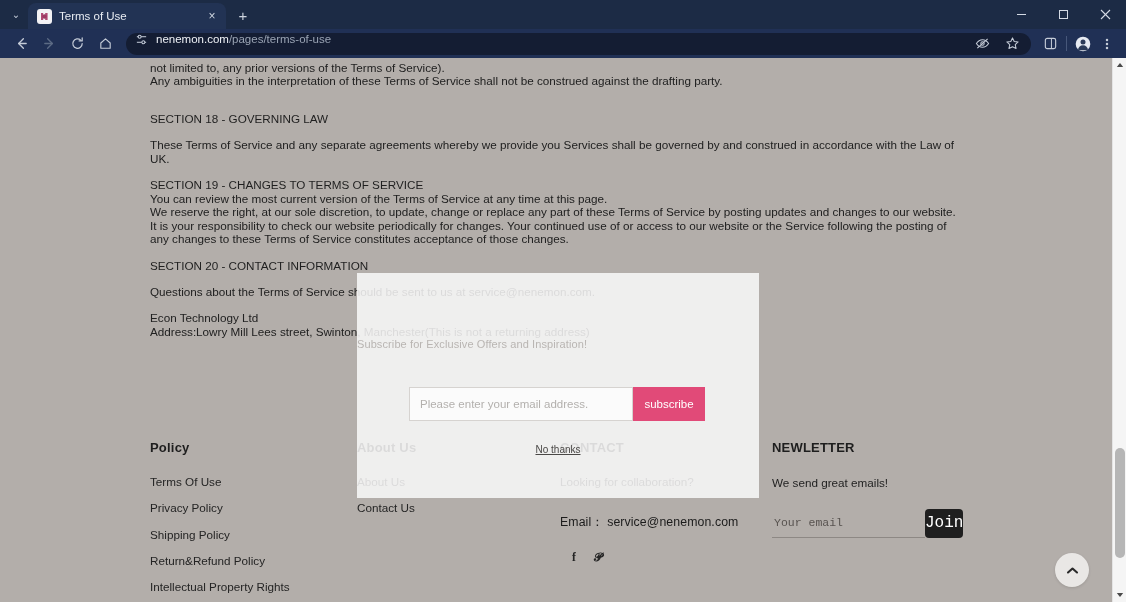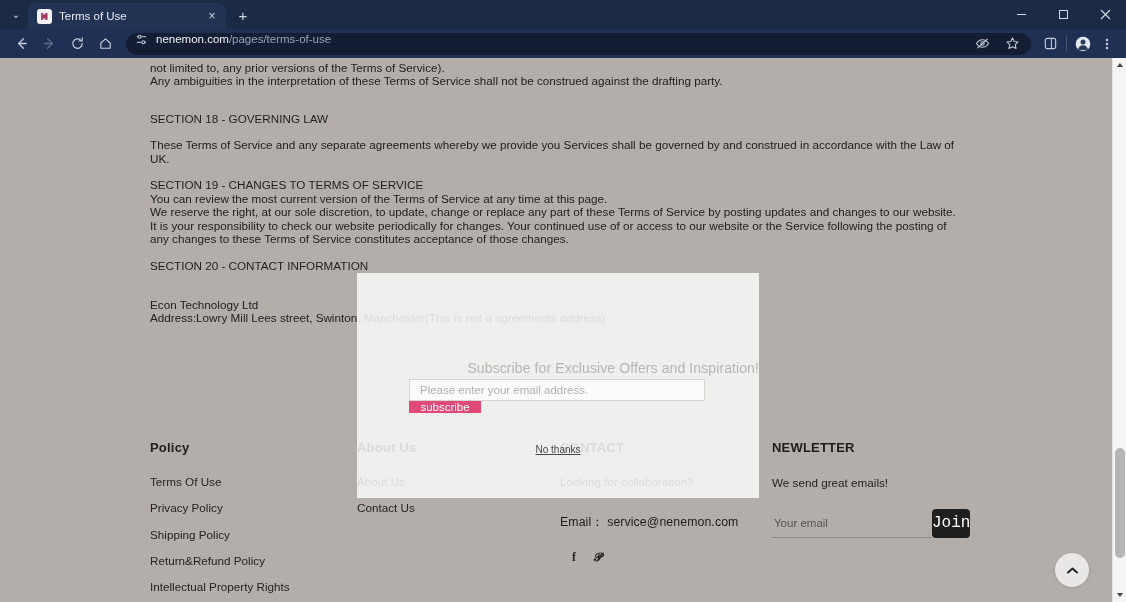--- a/index.html
+++ b/index.html
@@ -184,21 +184,21 @@
   .nl-text { font-size: 11.7px; color: #1f1f1f; margin-bottom: 19px; }
   .nl-row { display: flex; align-items: center; gap: 0; }
   .nl-input {
     flex: 1;
     height: 30px;
     background: transparent;
     border: none;
     border-bottom: 1px solid #8d8884;
     font-size: 11.5px;
     color: #4a4643;
-    font-family: Liberation Sans, sans-serif;
+    font-family: Liberation Mono, monospace;
     padding: 0 4px 0 2px;
     outline: none;
   }
   .nl-input::placeholder { color: #585350; }
   .nl-join {
     width: 60px; height: 29px;
     background: #1f1f1f;
     color: #fff;
     border: none;
     border-radius: 4px;
@@ -237,32 +237,31 @@
     width: 402px; height: 225px;
     background: rgba(249,249,249,0.86);
     overflow: hidden;
   }
   .modal-inner {
     position: relative;
     width: 100%; height: 100%;
   }
   .modal-title {
     position: absolute;
-    left: 0; right: 0; top: 87px;
-    text-align: right;
-    font-size: 14px;
+    left: 0; right: 0; top: 65px;
+    text-align: left;
+    font-size: 11px;
     color: #b9b5b2;
     letter-spacing: .1px;
   }
   .modal-form {
     position: absolute;
-    left: 52px; top: 106px;
+    left: 52px; top: 114px;
     width: 296px; height: 34px;
     display: flex;
-    flex-direction: column;
   }
   .modal-input {
     flex: 1;
     border: 1px solid #d6d3d0;
     background: #fbfbfb;
     font-size: 11.5px;
     color: #b3b0ad;
     padding: 0 10px;
     font-family: "Liberation Sans", sans-serif;
     outline: none;
@@ -435,23 +434,24 @@
         <p class="sec-head">SECTION 18 - GOVERNING LAW</p>
         <div class="gap"></div>
         <p>These Terms of Service and any separate agreements whereby we provide you Services shall be governed by and construed in accordance with the Law of UK.</p>
         <div class="gap"></div>
         <p class="sec-head">SECTION 19 - CHANGES TO TERMS OF SERVICE</p>
         <p>You can review the most current version of the Terms of Service at any time at this page.</p>
         <p>We reserve the right, at our sole discretion, to update, change or replace any part of these Terms of Service by posting updates and changes to our website. It is your responsibility to check our website periodically for changes. Your continued use of or access to our website or the Service following the posting of any changes to these Terms of Service constitutes acceptance of those changes.</p>
         <div class="gap"></div>
         <p class="sec-head">SECTION 20 - CONTACT INFORMATION</p>
         <div class="gap"></div>
+        <p>Questions about the Terms of Service should be sent to us at service@nenemon.com.</p>
         <div class="gap"></div>
         <p>Econ Technology Ltd</p>
-        <p>Address:Lowry Mill Lees street, Swinton, Manchester(This is not a agreements address)</p>
+        <p>Address:Lowry Mill Lees street, Swinton, Manchester(This is not a returning address)</p>
       </div>
 
       <div class="footer">
         <div class="fcol policy">
           <h4>Policy</h4>
           <a href="#">Terms Of Use</a>
           <a href="#">Privacy Policy</a>
           <a href="#">Shipping Policy</a>
           <a href="#">Return&amp;Refund Policy</a>
           <a href="#">Intellectual Property Rights</a>

